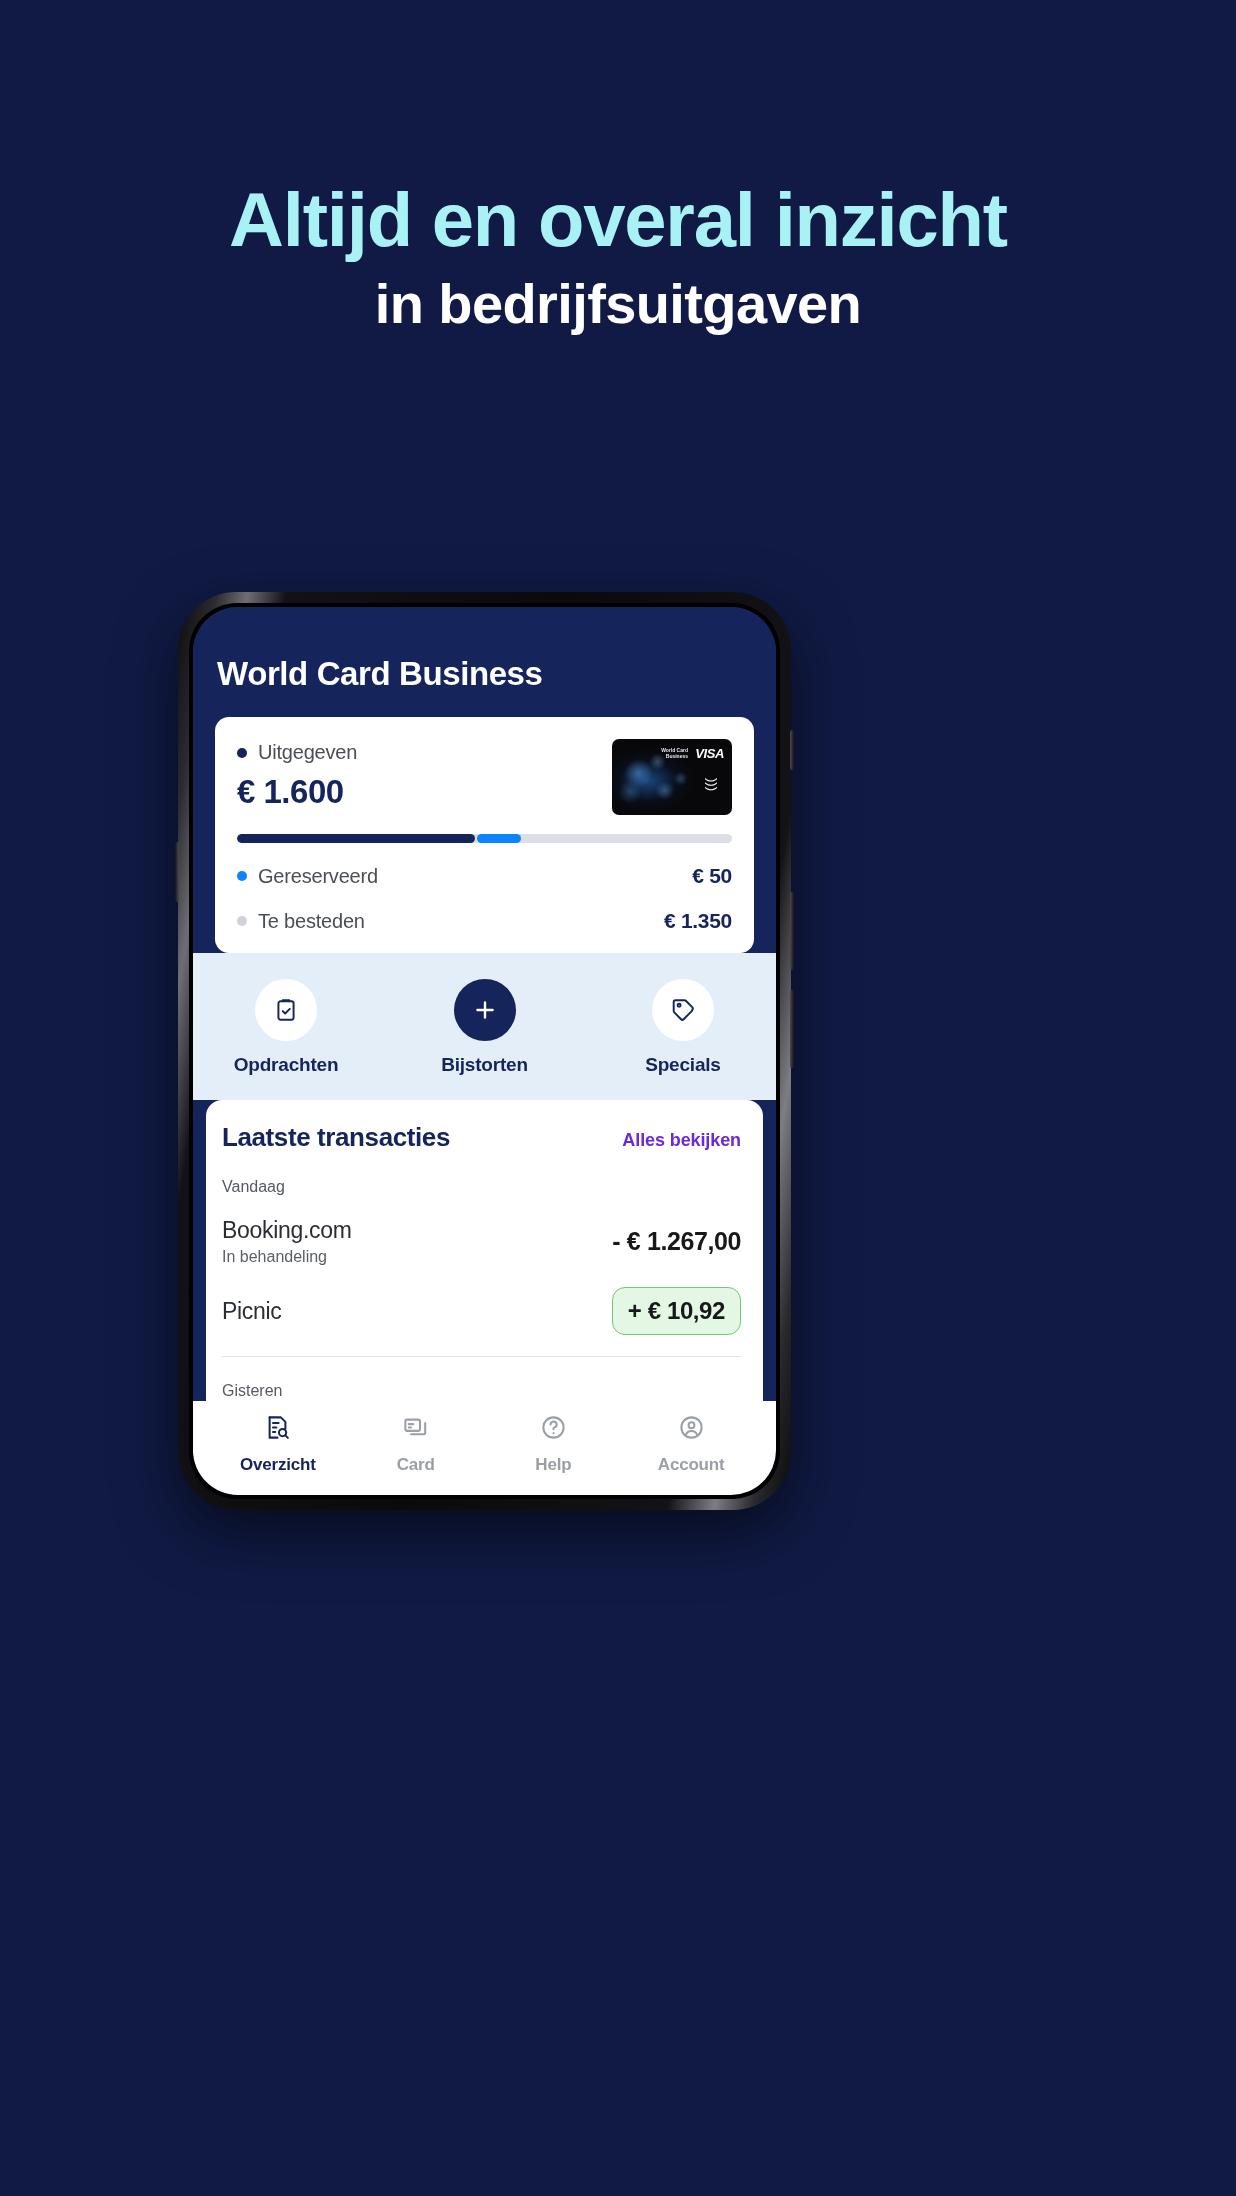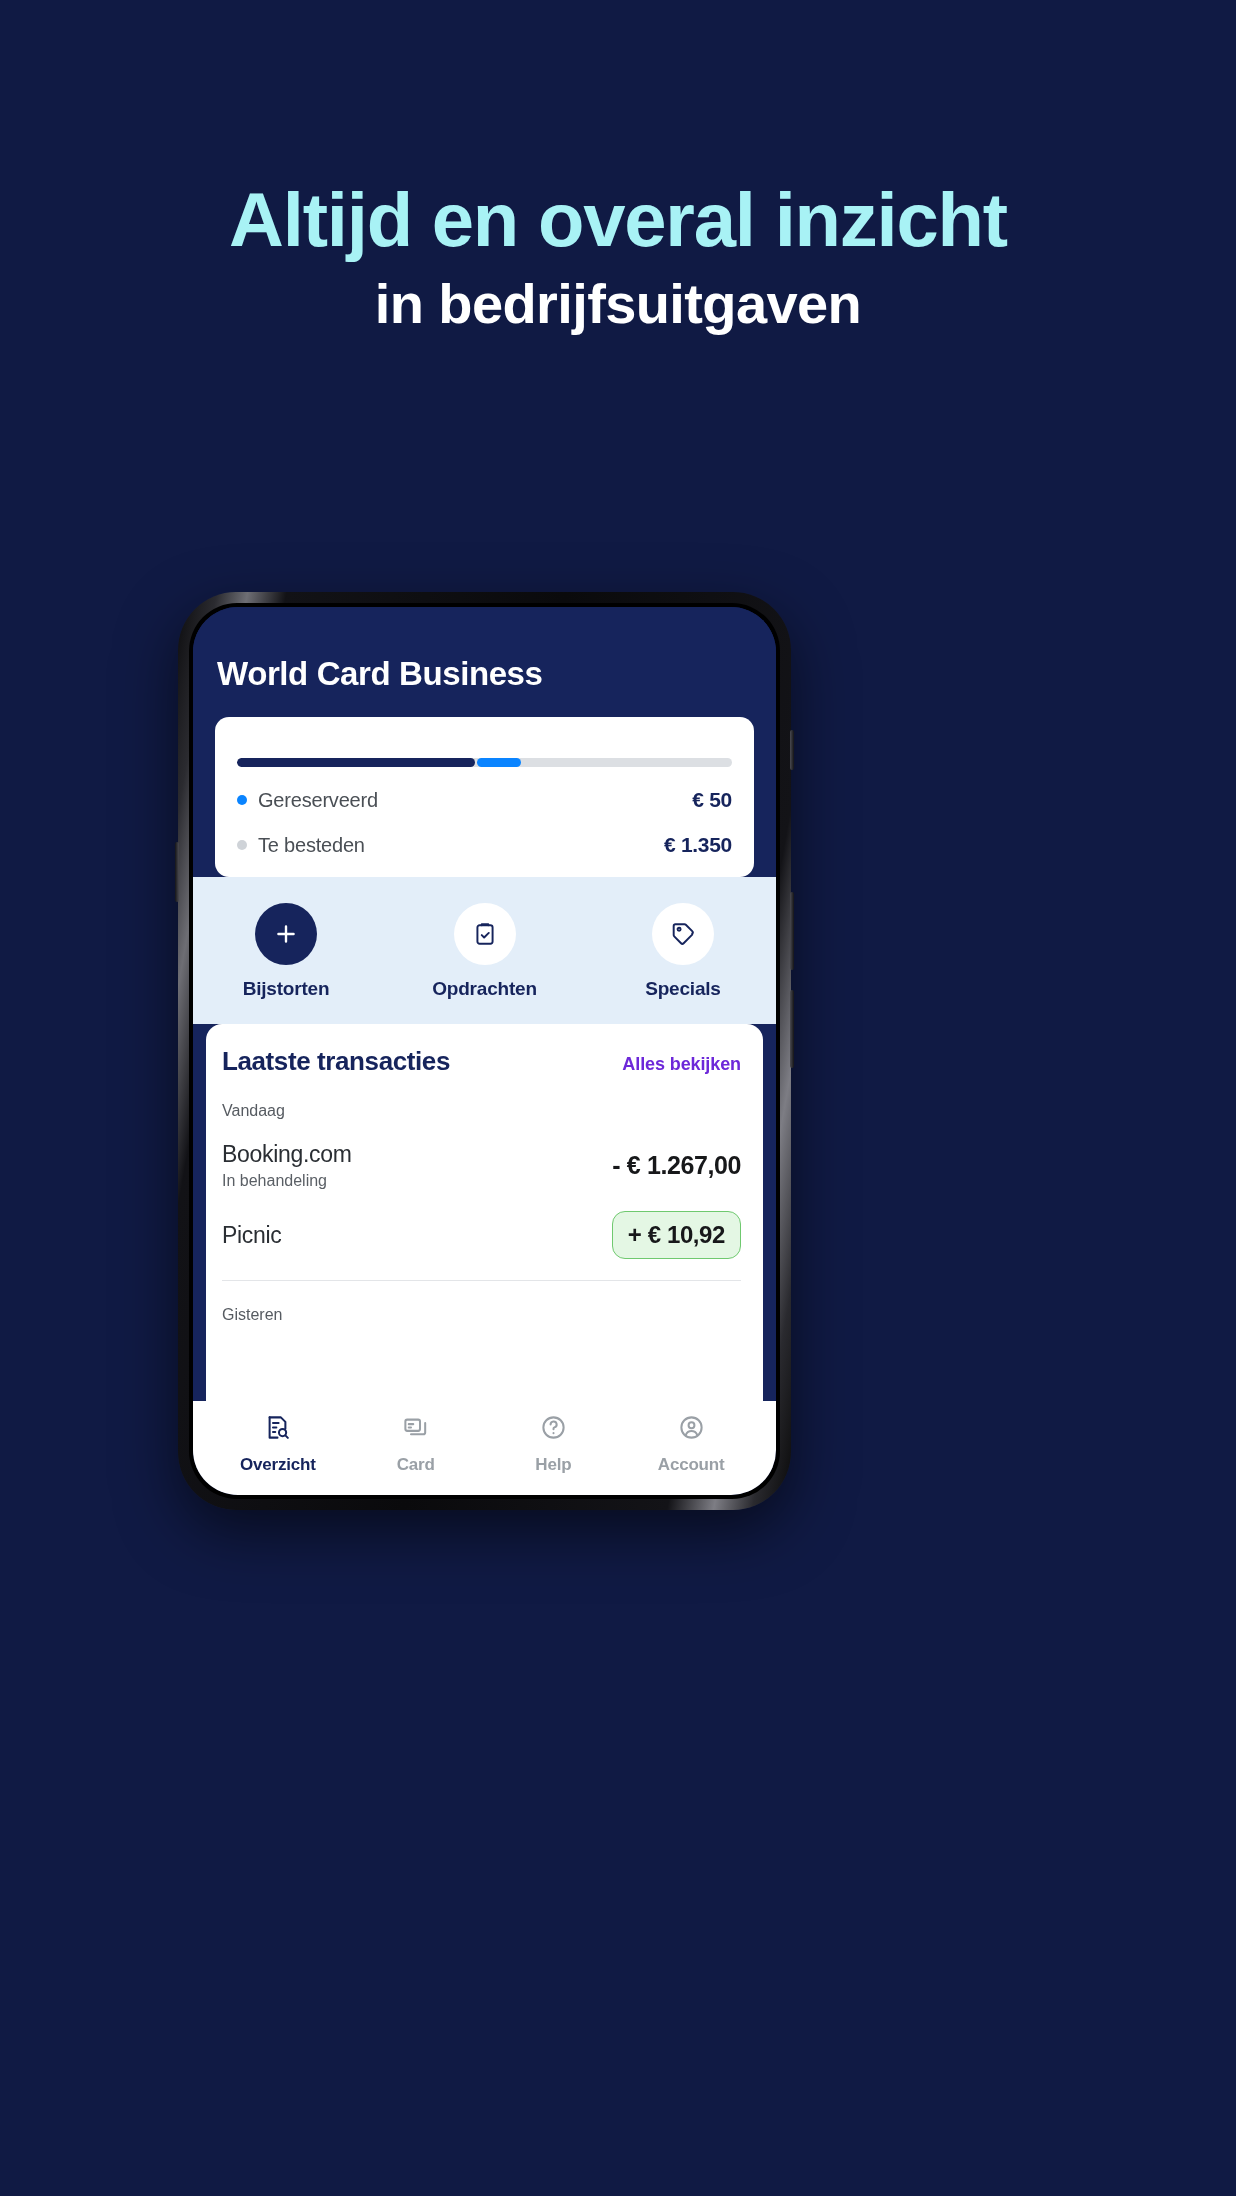--- a/index.html
+++ b/index.html
@@ -350,20 +350,38 @@
   <div class="phone-inner">
     <div class="screen">
 
       <div class="app-header">
         <div class="app-title">World Card Business</div>
       </div>
 
       <div class="balance-wrap">
         <div class="balance-card">
 
+          <div class="bal-top">
+            <div class="bal-left">
+              <div class="bal-row-label">
+                <span class="dot navy"></span>
+                <span class="bal-label">Uitgegeven</span>
+              </div>
+              <div class="bal-amount">€ 1.600</div>
+            </div>
+
+            <div class="visa-card">
+              <span class="visa-name">
+                <span>World Card</span><br>
+                <span>Business</span>
+              </span>
+              <span class="visa-brand">VISA</span>
+              <span class="visa-wifi">)))</span>
+            </div>
+          </div>
 
           <div class="progress">
             <span class="seg navy" style="width:48%"></span>
             <span class="seg blue" style="width:9%"></span>
           </div>
 
           <div class="bal-line">
             <span class="bal-row-label">
               <span class="dot blue"></span>
               <span class="bal-label">Gereserveerd</span>
@@ -378,37 +396,37 @@
             </span>
             <span class="val">€ 1.350</span>
           </div>
 
         </div>
       </div>
 
       <div class="actions">
 
         <div class="action">
-          <span class="action-circle filled">
-            <svg width="26" height="26" viewBox="0 0 24 24" fill="none" stroke="#ffffff" stroke-width="2.2" stroke-linecap="round">
-              <path d="M12 5v14M5 12h14"></path>
-            </svg>
-          </span>
-          <span class="action-label">Bijstorten</span>
-        </div>
-
-        <div class="action">
           <span class="action-circle hollow">
             <svg width="26" height="26" viewBox="0 0 24 24" fill="none" stroke="#16245c" stroke-width="1.8" stroke-linecap="round" stroke-linejoin="round">
               <rect x="5" y="4" width="14" height="17" rx="2"></rect>
               <path d="M9 4V3h6v1"></path>
               <path d="M9 13l2.2 2.2L15.5 11"></path>
             </svg>
           </span>
           <span class="action-label">Opdrachten</span>
+        </div>
+
+        <div class="action">
+          <span class="action-circle filled">
+            <svg width="26" height="26" viewBox="0 0 24 24" fill="none" stroke="#ffffff" stroke-width="2.2" stroke-linecap="round">
+              <path d="M12 5v14M5 12h14"></path>
+            </svg>
+          </span>
+          <span class="action-label">Bijstorten</span>
         </div>
 
         <div class="action">
           <span class="action-circle hollow">
             <svg width="26" height="26" viewBox="0 0 24 24" fill="none" stroke="#16245c" stroke-width="1.8" stroke-linecap="round" stroke-linejoin="round">
               <path d="M20.5 12.6l-7.9 7.9a1.7 1.7 0 0 1-2.4 0l-6.3-6.3a1.7 1.7 0 0 1-.5-1.2V4.6c0-.9.7-1.6 1.6-1.6h8.4c.5 0 .9.2 1.2.5l5.9 5.9a1.7 1.7 0 0 1 0 2.4z"></path>
               <circle cx="8.4" cy="7.6" r="1.4"></circle>
             </svg>
           </span>
           <span class="action-label">Specials</span>

